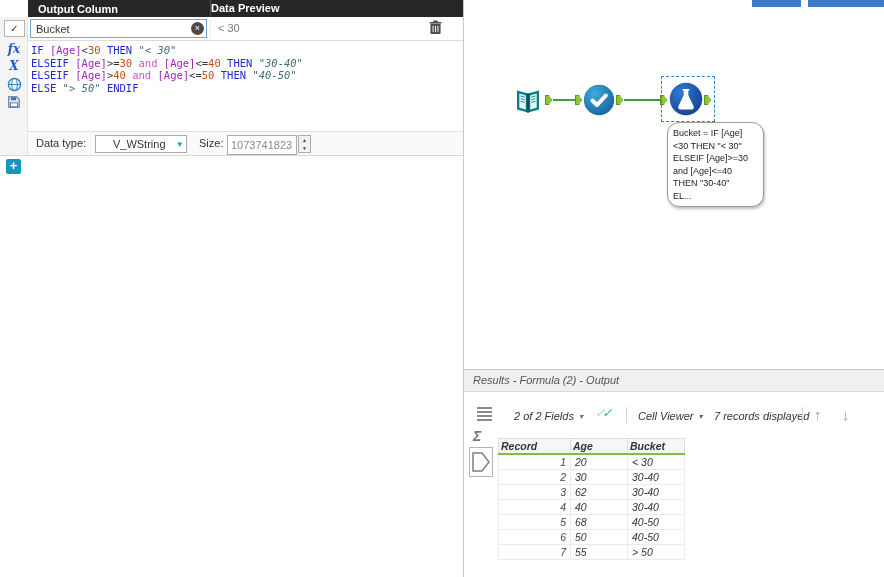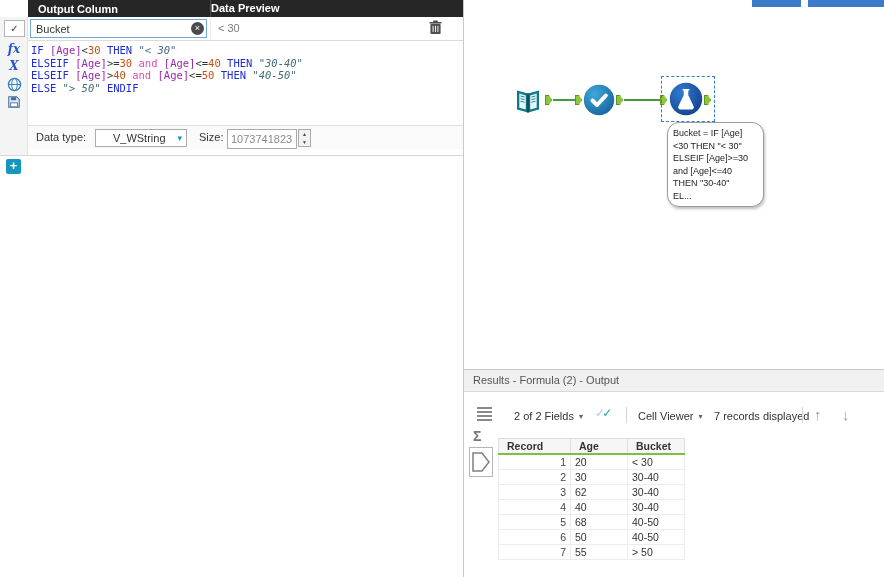--- a/index.html
+++ b/index.html
@@ -56,21 +56,21 @@
   .results { background:#fff; border-top:1px solid #c9c9c9; }
   .res-header { background:#f0f0f0; border-bottom:1px solid #d9d9d9; color:#555; line-height:21px; padding-left:9px; }
   .tbar-text { color:#333; }
   .caret { color:#5a6a72; font-size:8px; }
   .sep { width:1px; background:#d5d5d5; }
   .nav-arrow { color:#8fa3ae; font-size:15px; cursor:pointer; line-height:15px; }
   .sigma-glyph { color:#777; font-size:14px; font-weight:bold; cursor:pointer; }
   .penta-box { border:1px solid #b5b5b5; background:#fff; cursor:pointer; display:flex; align-items:center; justify-content:center; }
   .rtable { border-collapse:collapse; table-layout:fixed; font-size:10.5px; background:#fff; }
   .rtable th { background:#f6f6f6; border:1px solid #dedede; border-bottom:2px solid #7cbf42;
-               font-weight:bold; text-align:left; padding:1px 8px; height:15px; cursor:pointer; }
+               font-weight:bold; text-align:left; padding:1px 2px; height:15px; cursor:pointer; }
   .rtable td { border:1px solid #ececec; padding:0 4px; height:14px; line-height:14px; color:#333; }
   .rtable td.numcol { text-align:right; color:#444; }
 </style>
 </head>
 <body>
 
 <div id="app">
 
   <div class="abs" style="left:0;top:0;width:463px;height:577px;background:#fff;">
 
@@ -121,21 +121,21 @@
       </svg>
     </div>
     <div class="abs side-icon" style="left:4px;top:95px;">
       <svg viewBox="0 0 16 16" width="14" height="14">
         <path d="M2 2 H11 L14 5 V14 H2 Z" fill="#dce9f5" stroke="#4a6f9e" stroke-width="1.2"></path>
         <rect x="4.5" y="2.5" width="6" height="3.5" fill="#4a6f9e"></rect>
         <rect x="4" y="9" width="8" height="4.5" fill="#fff" stroke="#4a6f9e" stroke-width="1"></rect>
       </svg>
     </div>
 
-    <div class="abs dt-row" style="left:28px;top:125px;width:435px;height:24px;">
+    <div class="abs dt-row" style="left:28px;top:131px;width:435px;height:24px;">
       <span class="abs" style="left:8px;top:5px;">Data type:</span>
       <div class="abs dd" style="left:67px;top:3px;width:92px;height:18px;text-align:center;">
         <span class="dd-text">V_WString</span>
         <span class="dd-caret">▾</span>
       </div>
       <span class="abs" style="left:171px;top:5px;">Size:</span>
       <input class="abs size-input" style="left: 199px; top: 3px; width: 70px; height: 18px;" value="1073741823">
       <div class="abs spinner" style="left:270px;top:3px;width:13px;height:18px;">
         <span>▲</span>
         <span>▼</span>
@@ -201,21 +201,21 @@
     </div>
 
     <div class="abs tooltip" style="left:203px;top:122px;width:97px;height:85px;border-radius:12px;">Bucket = IF [Age]
 &lt;30 THEN "&lt; 30"
 ELSEIF [Age]&gt;=30
 and [Age]&lt;=40
 THEN "30-40"
 EL...</div>
   </div>
 
-  <div class="abs results" style="left:464px;top:369px;width:420px;height:160px;">
+  <div class="abs results" style="left:464px;top:369px;width:420px;height:160px;font-style:italic;">
     <div class="res-header" style="height:22px;">
       <span>Results - Formula (2) - Output</span>
     </div>
 
     <div class="abs" style="left:0;top:22px;width:420px;height:186px;">
 
       <div class="abs" style="left:13px;top:15px;width:16px;height:14px;">
         <svg viewBox="0 0 16 14" width="16" height="14">
           <rect x="0" y="0" width="15" height="2" fill="#8a8a8a"></rect>
           <rect x="0" y="4" width="15" height="2" fill="#8a8a8a"></rect>

